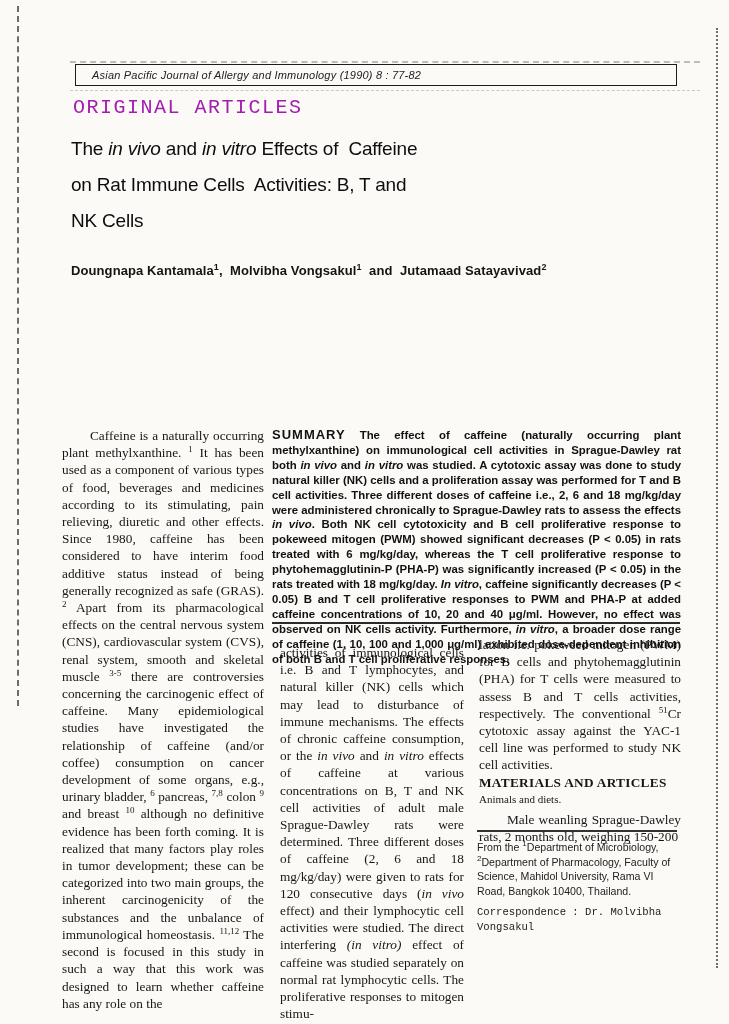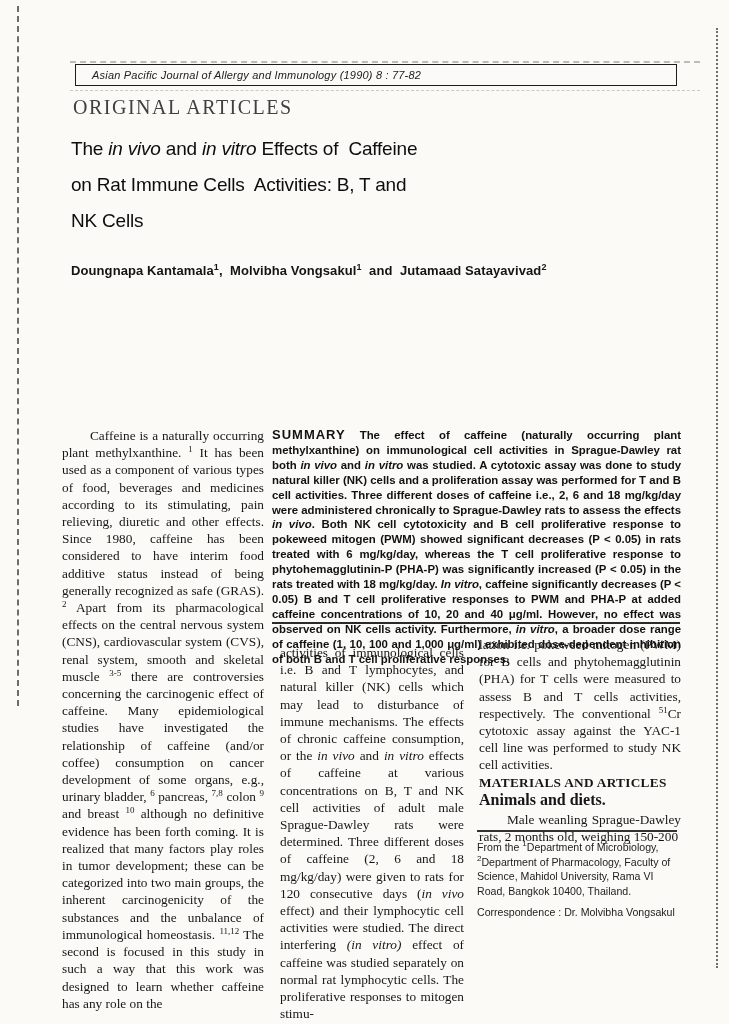--- a/index.html
+++ b/index.html
@@ -20,22 +20,22 @@
   .journal-box{
     position:absolute;left:75px;top:64px;width:584px;height:20px;
     border:1.5px solid #1d1d1d;
     font-family:"Liberation Sans", sans-serif;
     font-style:italic;font-size:11px;line-height:20px;
     padding-left:16px;color:#222;
     letter-spacing:.2px;
   }
   .section-label{
     position:absolute;left:73px;top:96px;
-    font-family:Liberation Serif, serif;
-    font-size:20px;letter-spacing:1.5px;color:#404040;
+    font-family:Liberation Mono, monospace;
+    font-size:20px;letter-spacing:1.5px;color:#a21caf;
   }
   .title{
     position:absolute;left:71px;top:131px;width:620px;
     font-family:"Liberation Sans", sans-serif;
     font-weight:normal;font-size:19px;line-height:36px;
     letter-spacing:-.2px;color:#0d0d0d;
   }
   .authors{
     position:absolute;left:71px;top:262px;width:560px;
     font-family:"Liberation Sans", sans-serif;
@@ -64,33 +64,33 @@
     text-align:justify;color:#111;
   }
   .summary-label{font-size:13px;letter-spacing:1px;padding-right:14px;}
   .summary-rule{position:absolute;left:272px;top:622px;width:408px;height:2px;background:#2a2a2a;}
 
   .methods-heading{
     font-weight:bold;font-size:13.3px;margin:12px 0 0 0;
     letter-spacing:.3px;text-align:left;
   }
   .animals-heading{
-    font-weight:bold;font-size:16px;margin:8px 0 0 0;text-align:left;
+    font-weight:normal;font-size:11px;margin:8px 0 0 0;text-align:left;
   }
   .col-right .p2{margin-top:3px;text-indent:28px;}
 
   .footnote{
     position:absolute;left:477px;top:830px;width:206px;
     font-family:"Liberation Sans", sans-serif;
     font-size:10.6px;line-height:14.5px;color:#222;
     text-align:left;
   }
   .footnote-rule{width:200px;height:2px;background:#333;margin-bottom:8px;}
   .footnote p{margin:0;}
-  .footnote .corr{margin-top:7px;}
+  .footnote .corr{margin-top:7px;font-family:Liberation Mono, monospace;}
   .footnote sup{font-size:8px;line-height:0;}
 </style>
 </head>
 <body>
 
 <div class="page">
 
   <div class="scan-line-left"></div>
   <div class="scan-line-right"></div>
   <div class="scan-dash-top"></div>

